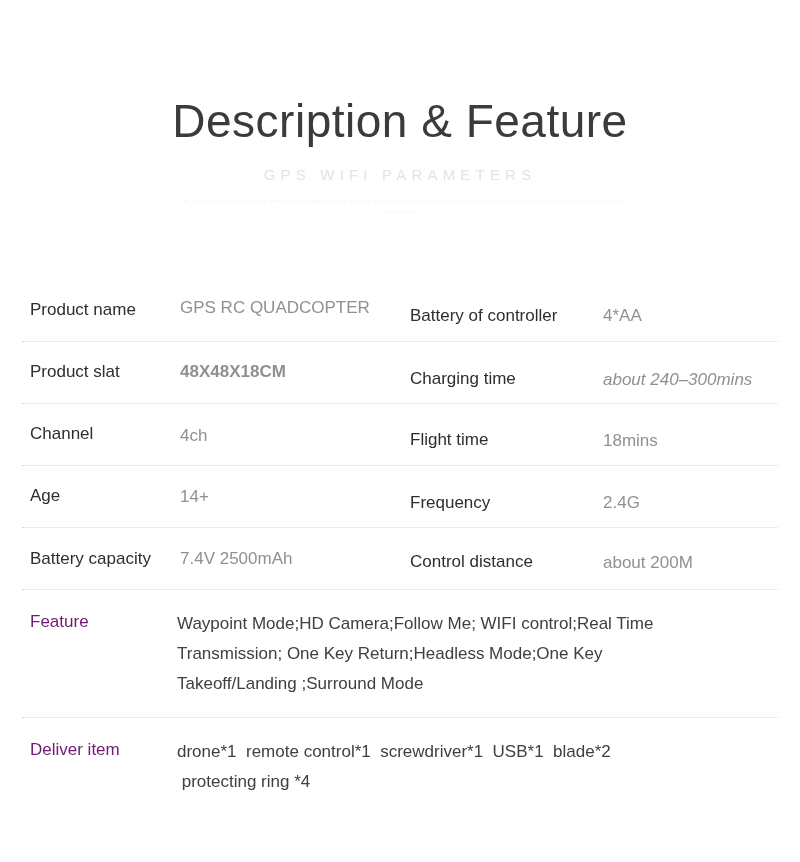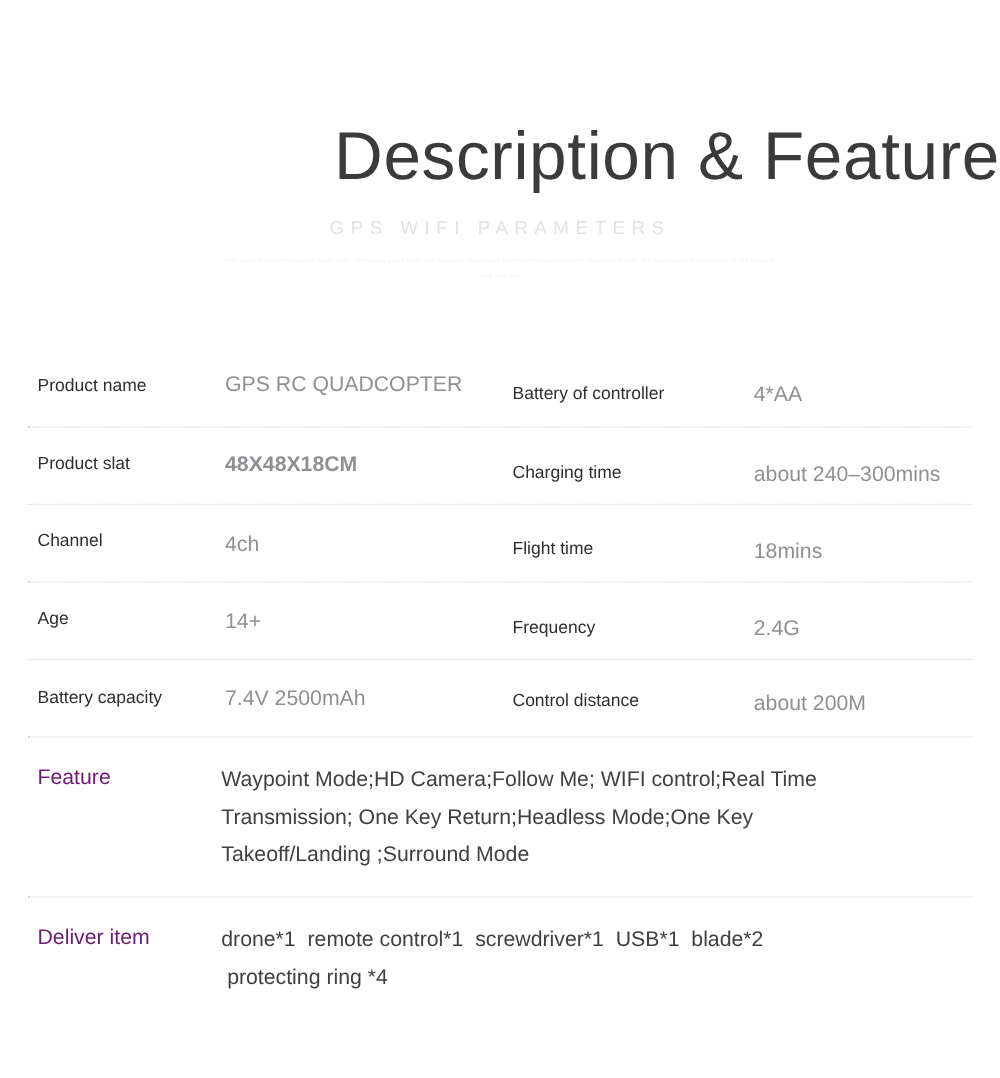--- a/index.html
+++ b/index.html
@@ -14,27 +14,26 @@
     position: relative;
     overflow: hidden;
   }
 
   
   .header {
     text-align: center;
     padding-top: 96px;
   }
   .page-title {
-    font-size: 54px;
+    font-size: 46px;
     font-weight: 400;
     color: #3b3b3b;
     letter-spacing: 0.5px;
     line-height: 1.1;
     margin: 0;
-    text-align: right;
   }
   .page-subtitle {
     font-size: 15px;
     color: #e2e3e6;
     letter-spacing: 5.2px;
     margin-top: 19px;
     font-weight: 400;
   }
   .fineprint {
     margin: 13px auto 0 auto;
@@ -65,42 +64,42 @@
   
   .row-pair {
     height: 62px;
   }
   .cell {
     position: absolute;
     white-space: nowrap;
   }
   .label {
     color: #2e2e2e;
-    font-size: 14px;
+    font-size: 17px;
   }
   .value {
     color: #8f9093;
     font-size: 17px;
   }
 
   .c-label-left  { left: 8px;   }
   .c-value-left  { left: 158px; }
   .c-label-right { left: 388px; }
   .c-value-right { left: 581px; }
 
   
   .row-1 .c-label-left  { top: 20px; }
   .row-1 .c-value-left  { top: 18px; }
   .row-1 .c-label-right { top: 26px; }
   .row-1 .c-value-right { top: 26px; }
 
   .row-2 .c-label-left  { top: 20px; }
   .row-2 .c-value-left  { top: 20px; font-weight: bold; }
   .row-2 .c-label-right { top: 27px; }
-  .row-2 .c-value-right { top: 28px; }
+  .row-2 .c-value-right { top: 28px; font-style: italic; }
 
   .row-3 .c-label-left  { top: 20px; }
   .row-3 .c-value-left  { top: 22px; }
   .row-3 .c-label-right { top: 26px; }
   .row-3 .c-value-right { top: 27px; }
 
   .row-4 .c-label-left  { top: 20px; }
   .row-4 .c-value-left  { top: 21px; }
   .row-4 .c-label-right { top: 27px; }
   .row-4 .c-value-right { top: 27px; }

